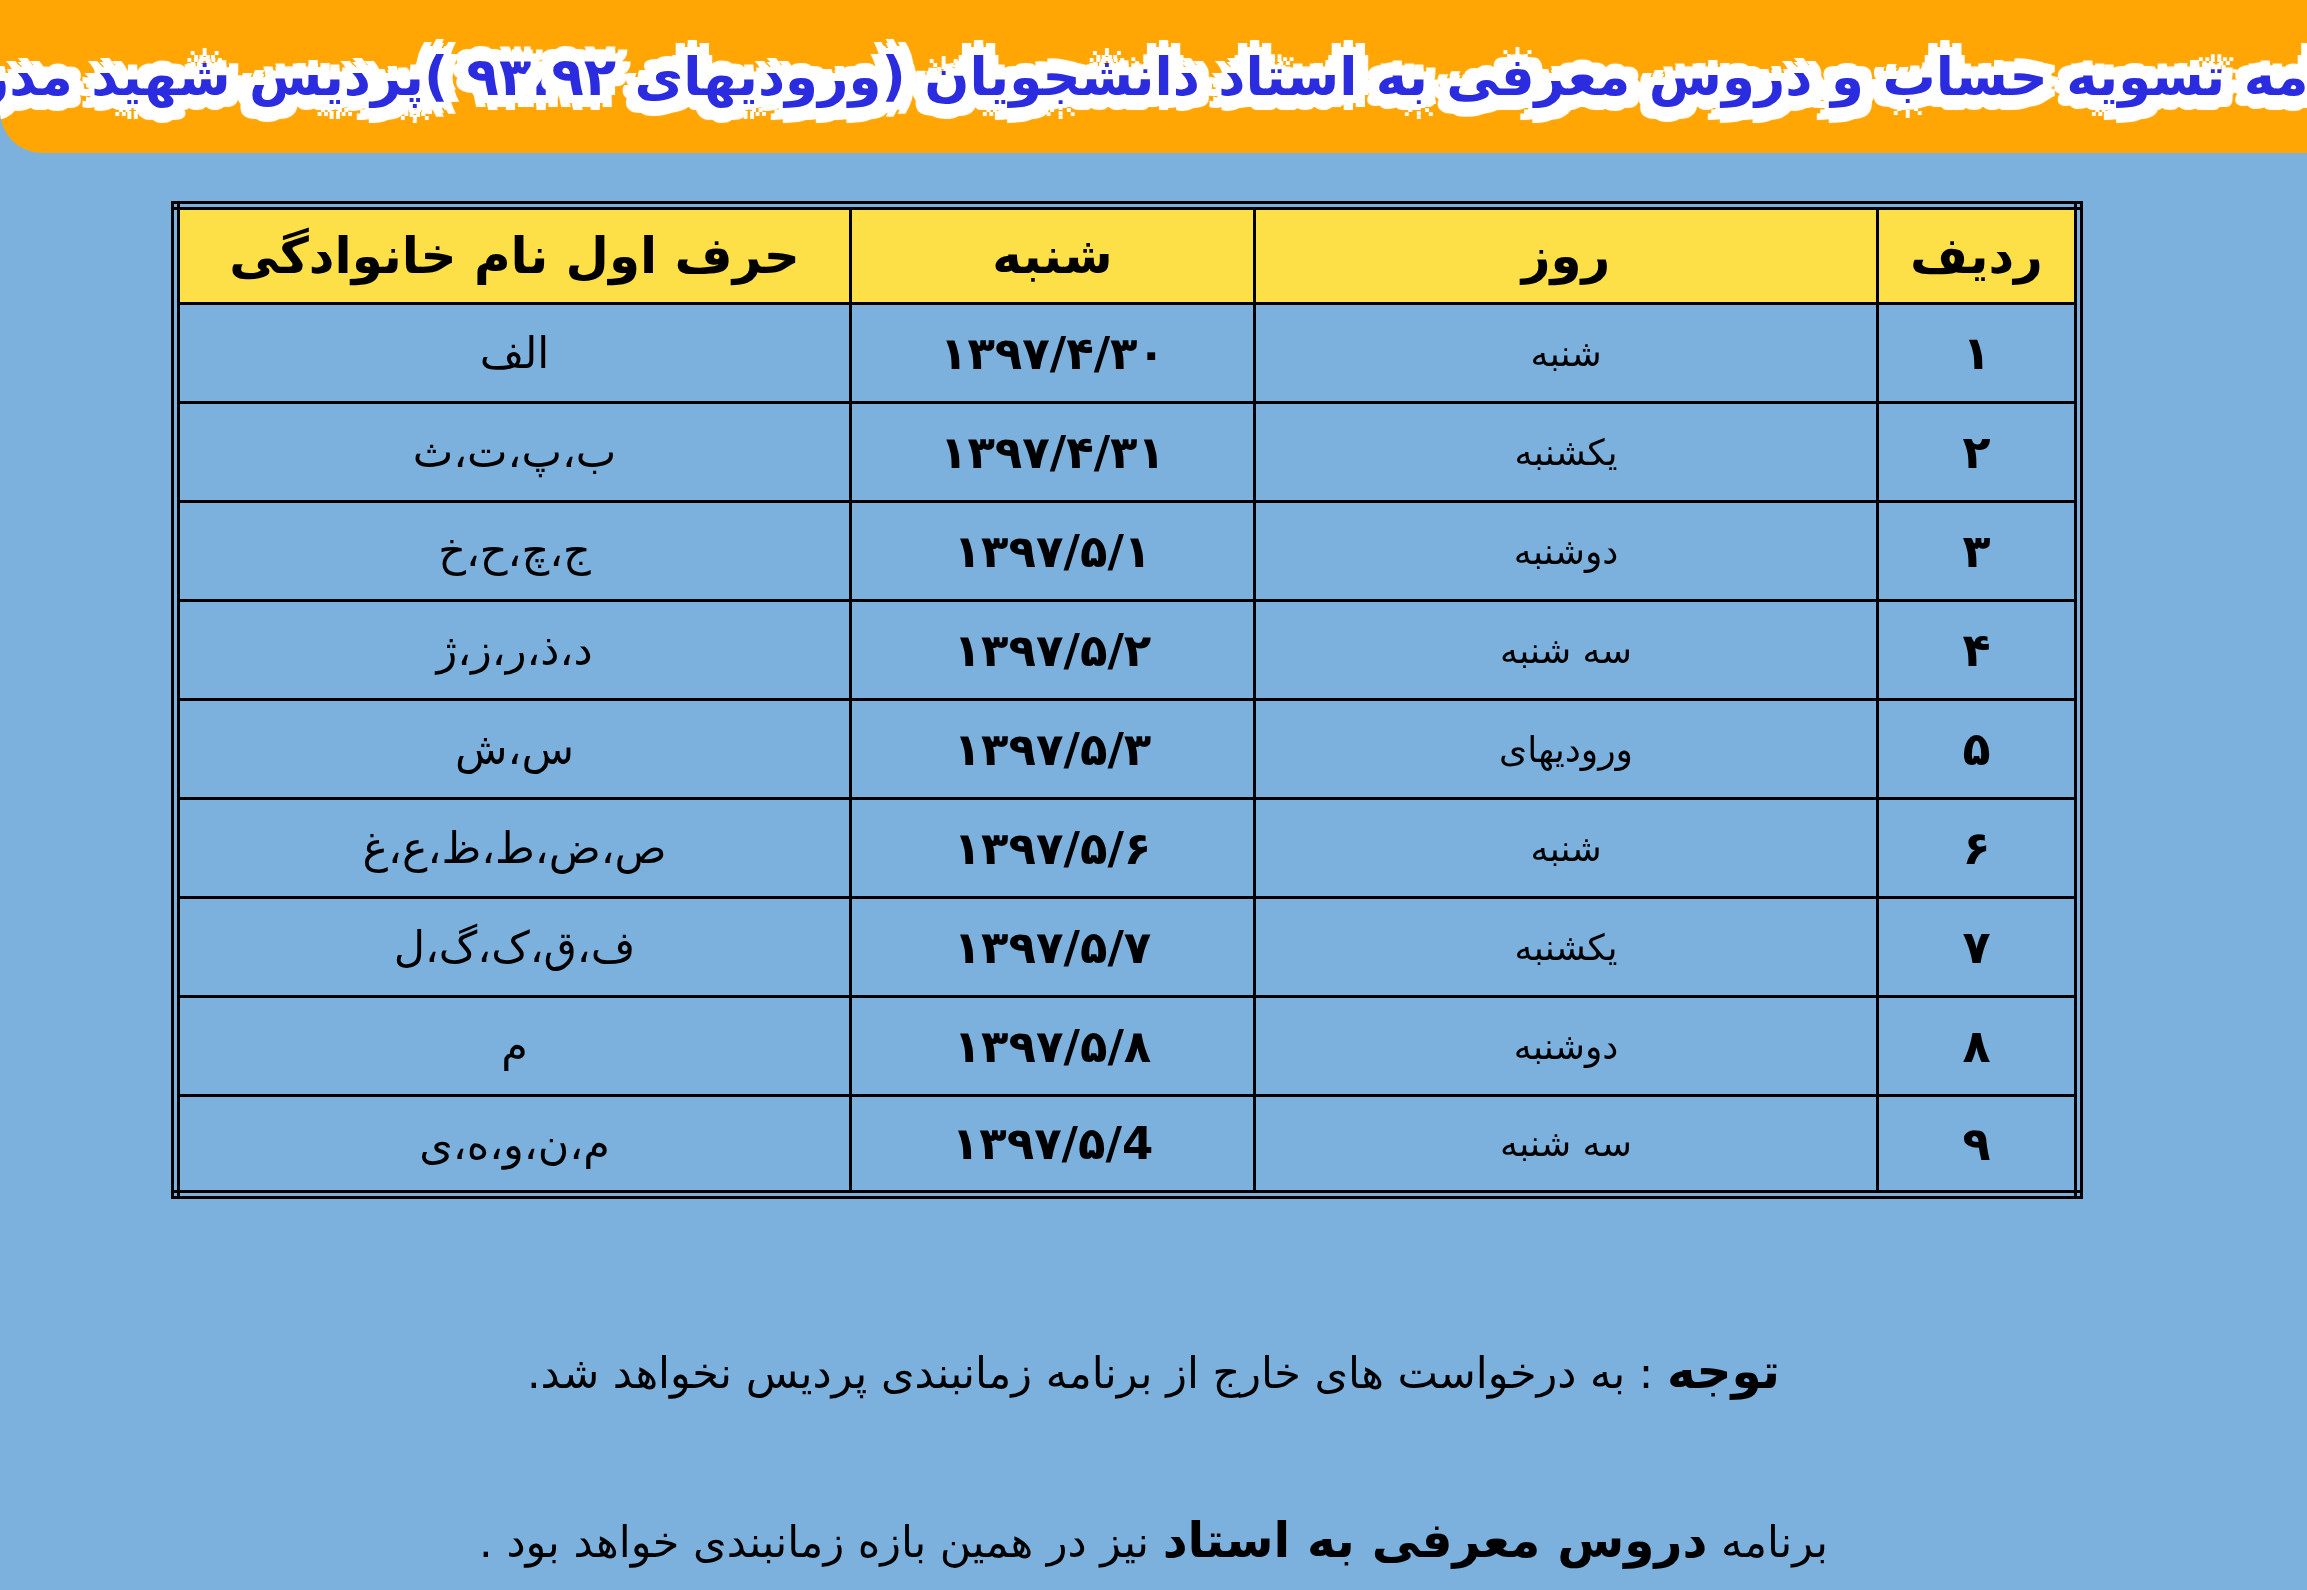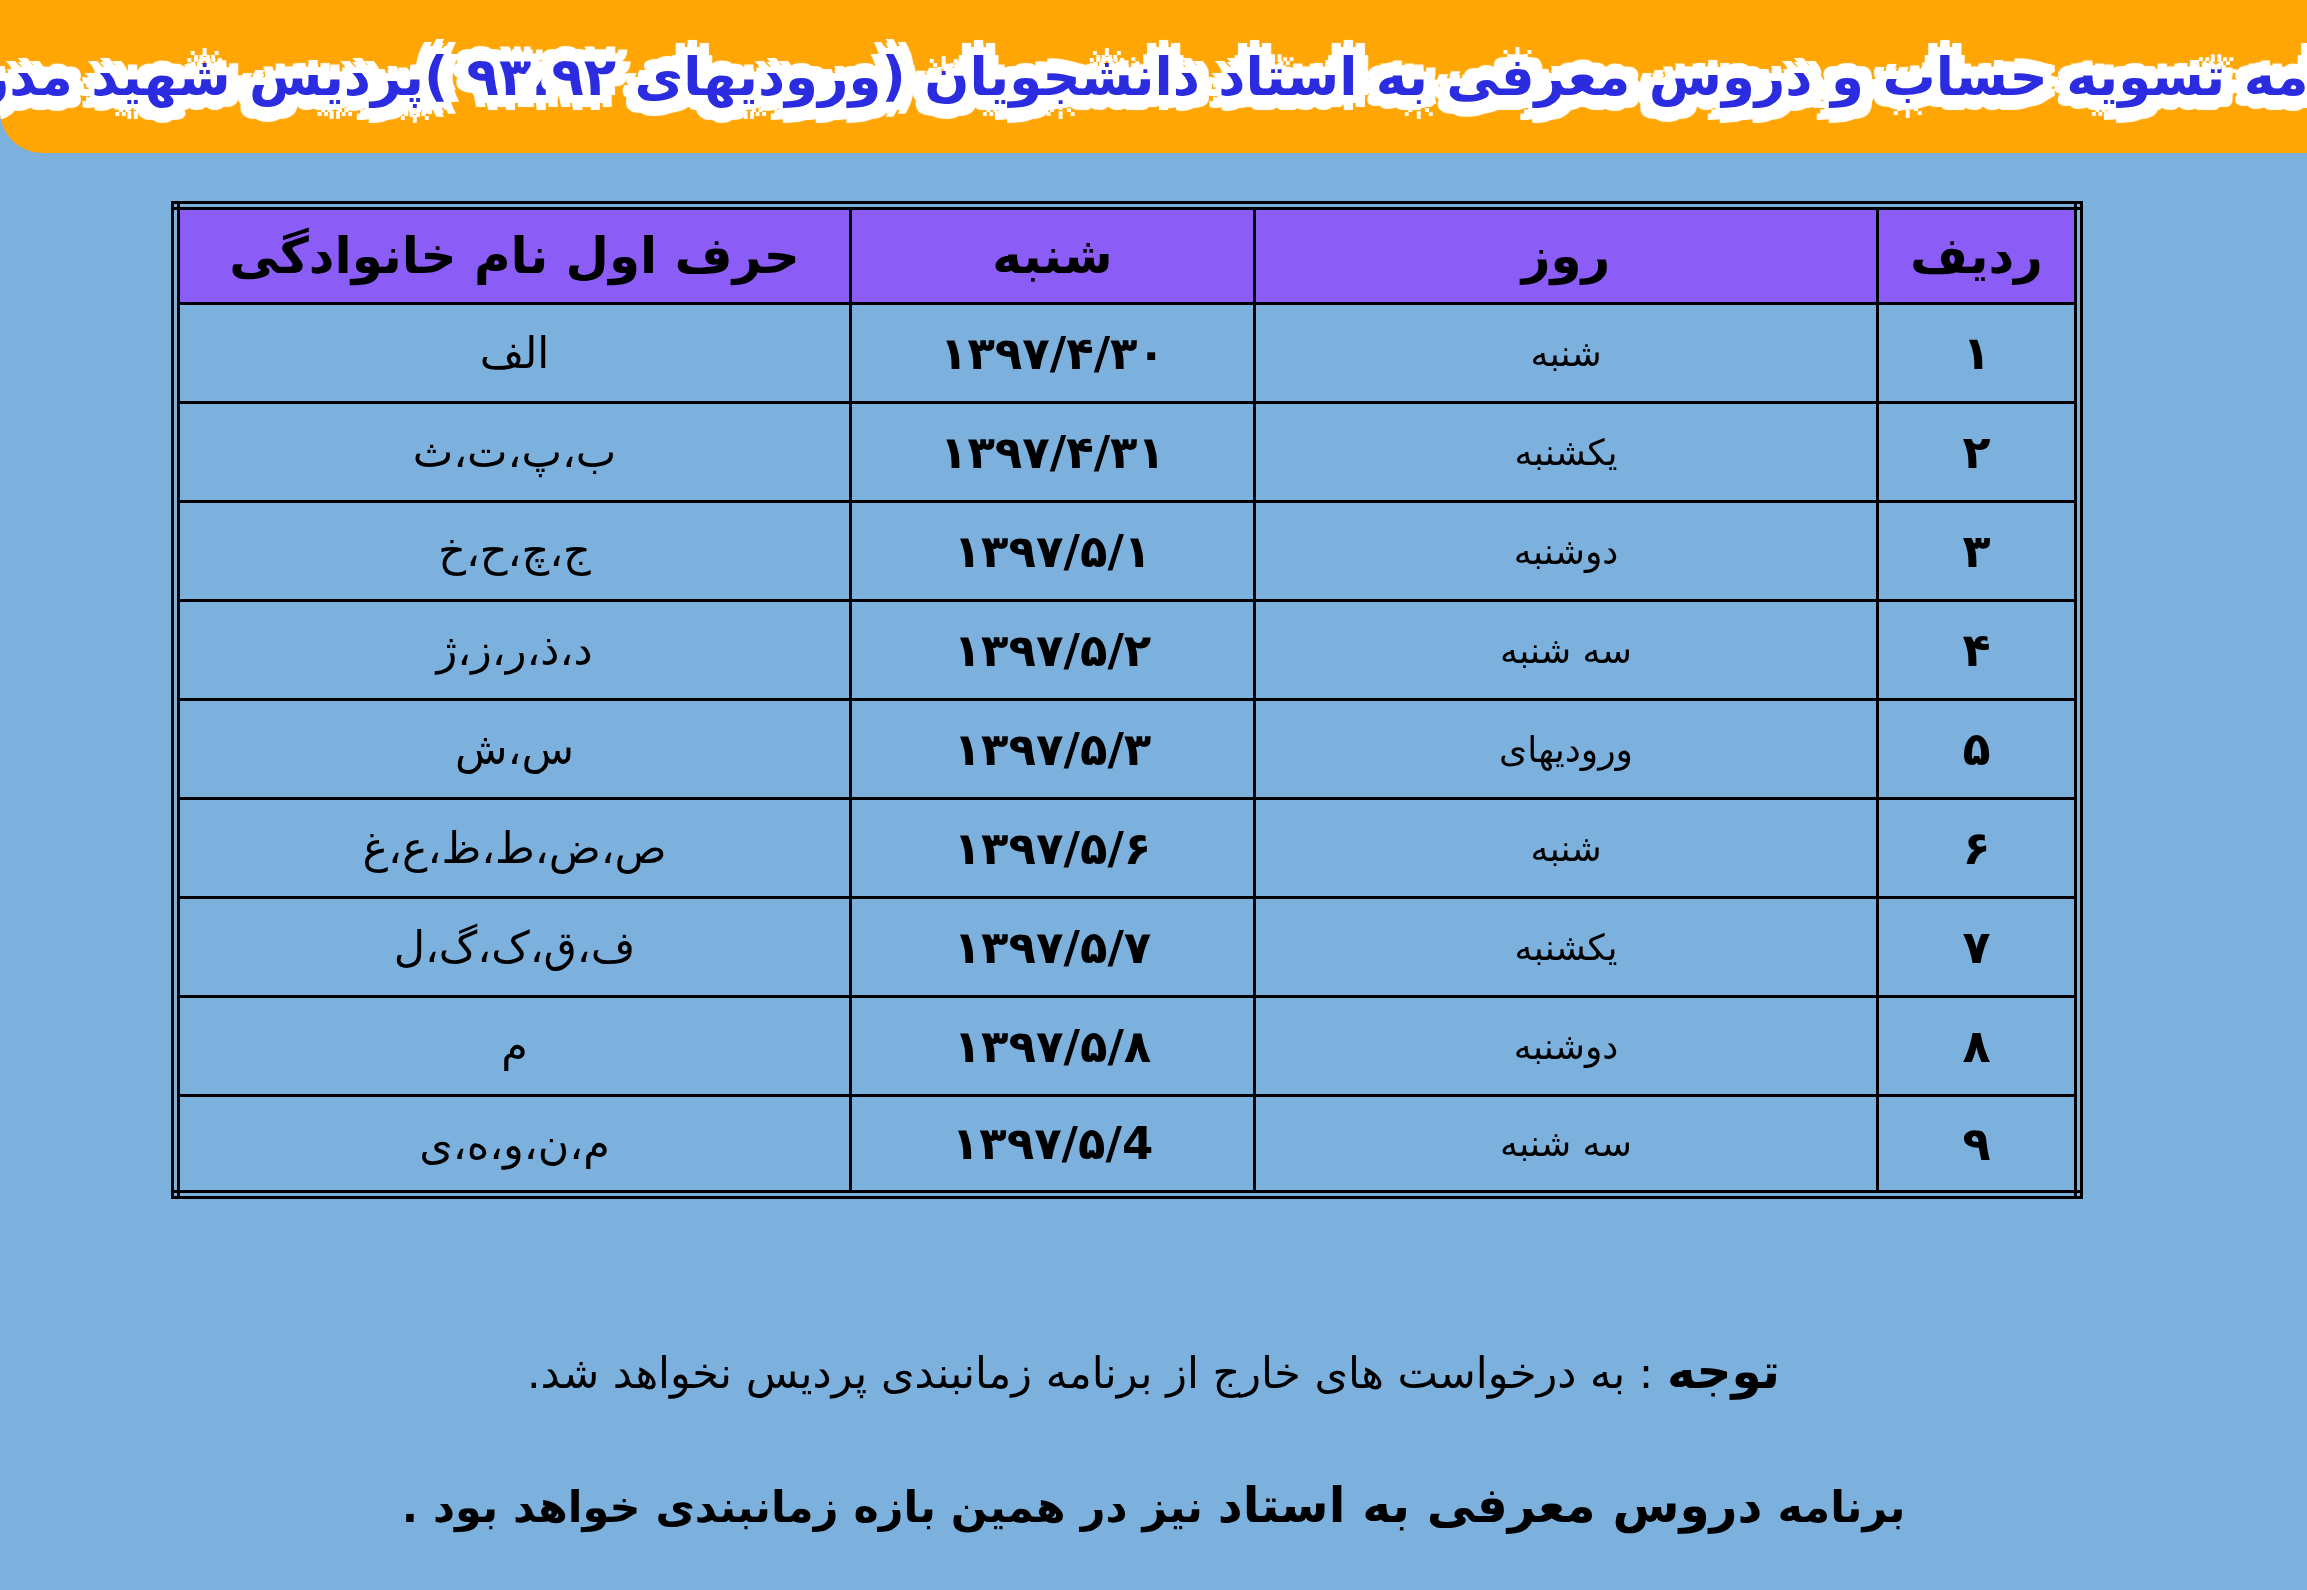--- a/index.html
+++ b/index.html
@@ -66,42 +66,42 @@
   table.schedule td {
     border: 3.5px solid #000;
     text-align: center;
     vertical-align: middle;
     color: #000;
     overflow: hidden;
   }
   table.schedule thead tr { height: 98px; }
   table.schedule tbody tr { height: 99px; }
   table.schedule th {
-    background: #8b5cf6;
+    background: #fde047;
     font-size: 50px;
     font-weight: bold;
   }
   td.c-index  { font-size: 46px; font-weight: bold; }
   td.c-day    { font-size: 36px; }
   td.c-date   { font-size: 45px; font-weight: bold; margin-left: 36px; }
   td.c-letters{ font-size: 43px; }
 
   
   .note {
     position: absolute;
     left: 0;
     width: 100%;
     text-align: center;
     font-size: 43px;
     color: #000;
     white-space: nowrap;
   }
   .note b { font-size: 1.13em; }
   .note-1 { top: 1343px; }
-  .note-2 { top: 1477px; font-weight: bold; }
+  .note-2 { top: 1512px; }
 </style>
 </head>
 <body>
 
 <div class="banner">
   <span class="banner-title">برنامه تسویه حساب و دروس معرفی به استاد دانشجویان (ورودیهای ۹۲،‏۹۳ )پردیس شهید مدرس</span>
 </div>
 
 <div class="table-wrap">
   <table class="schedule">

